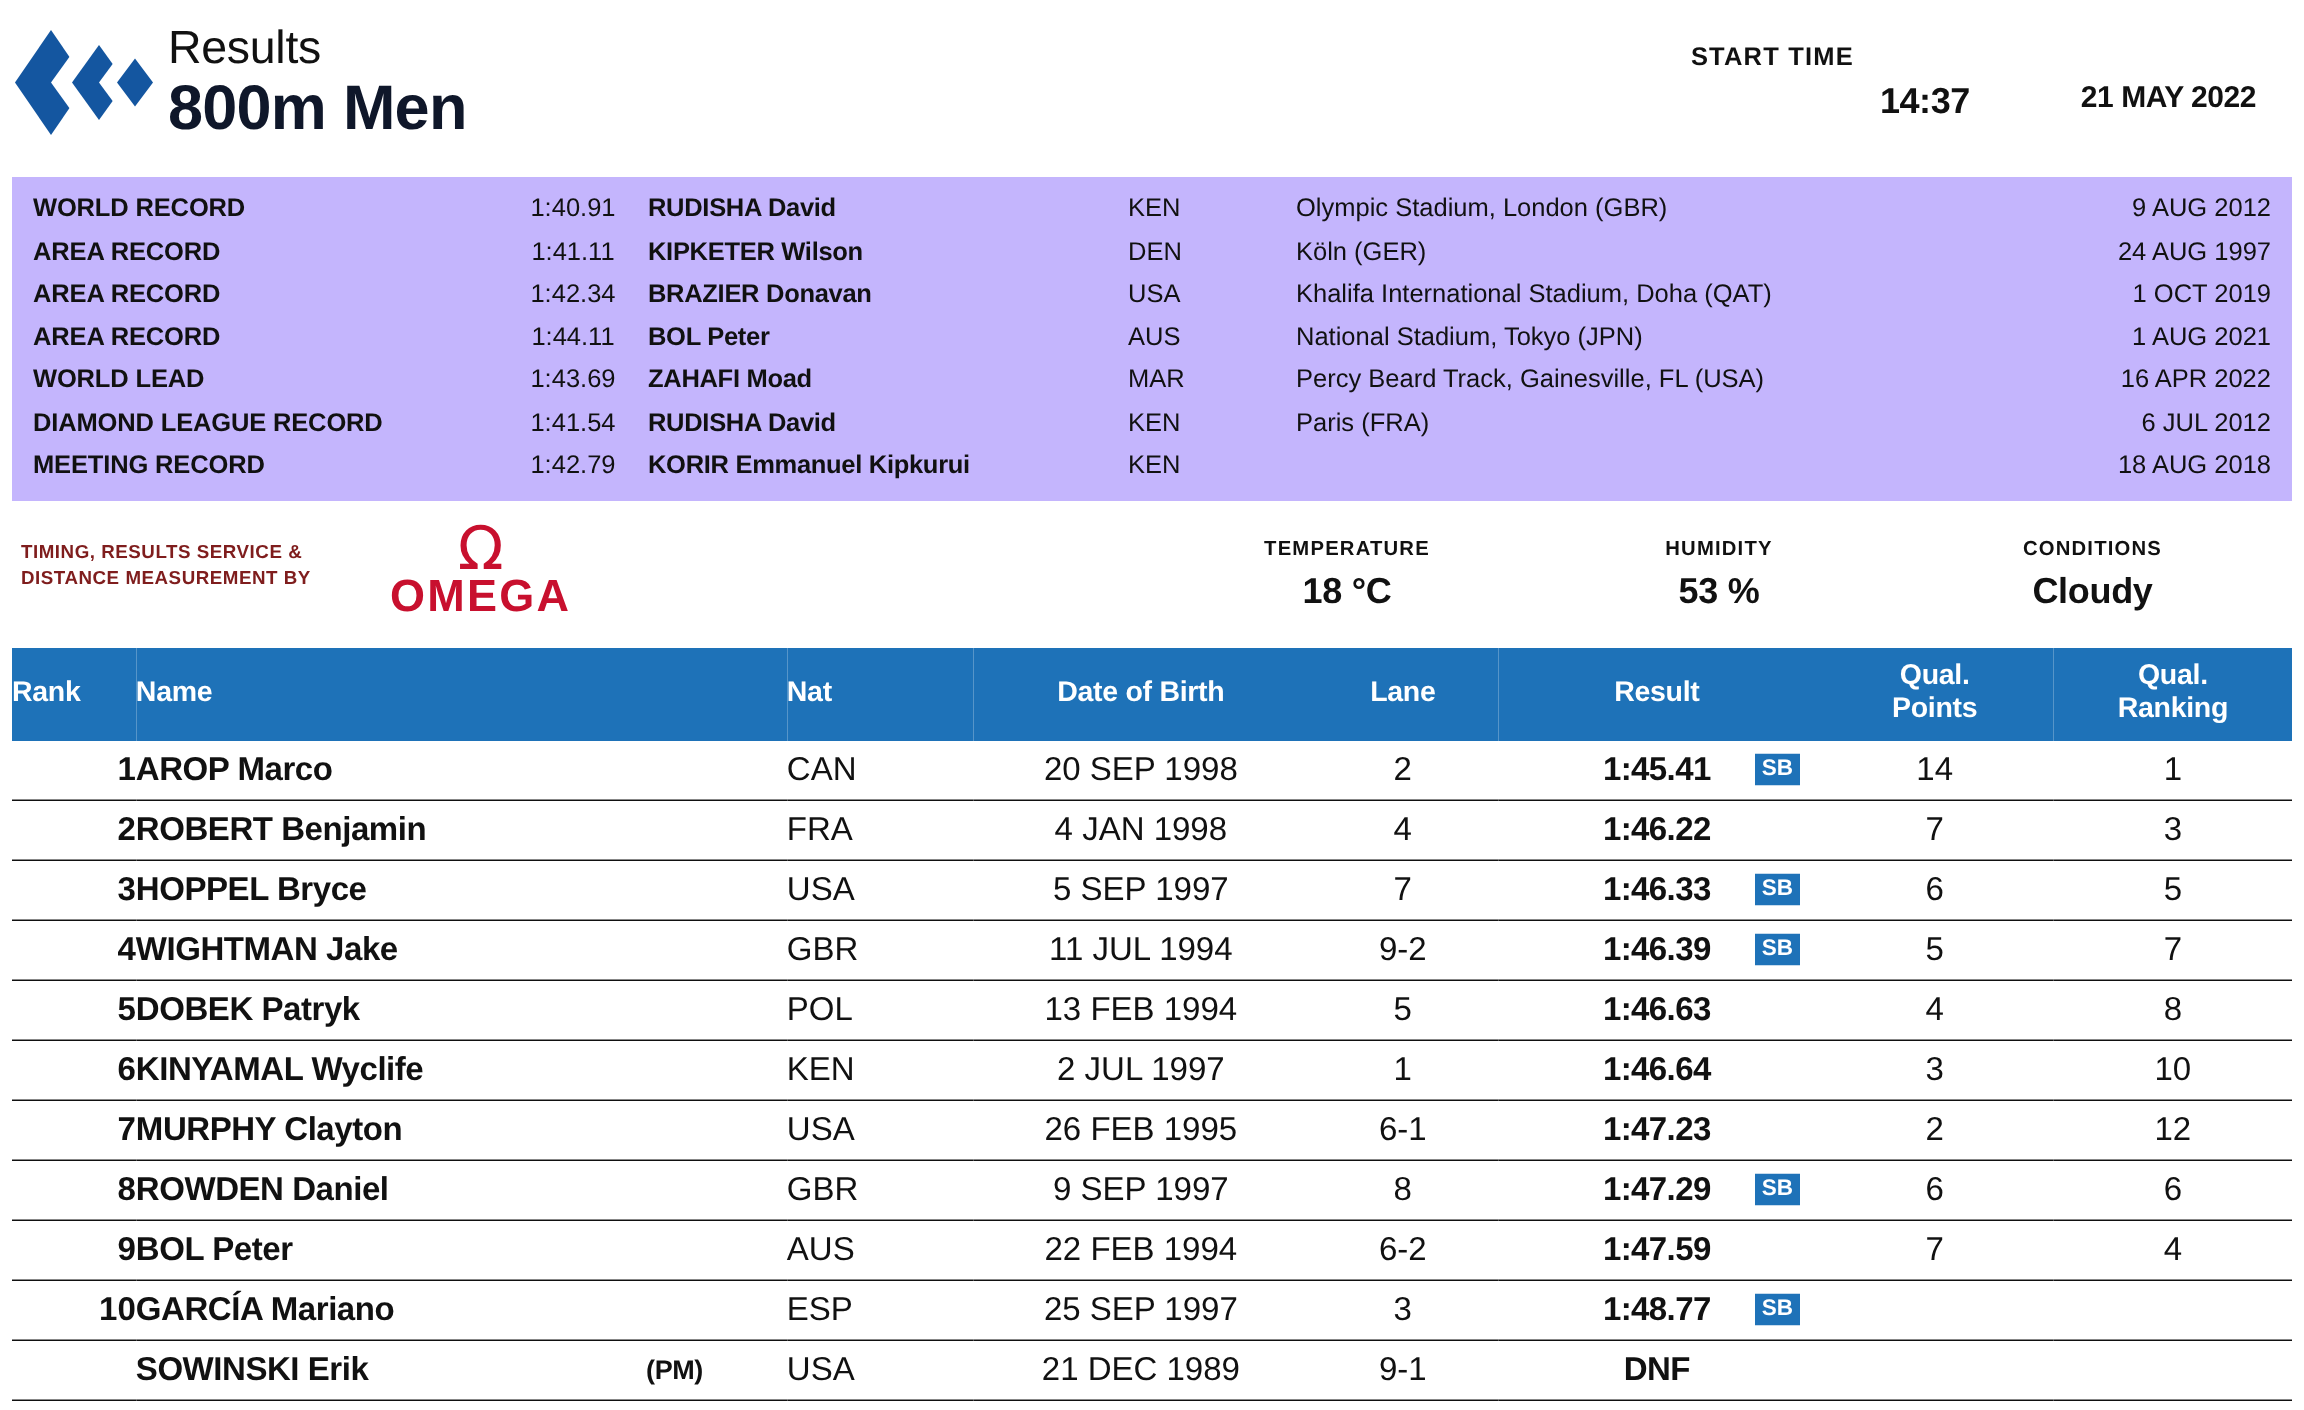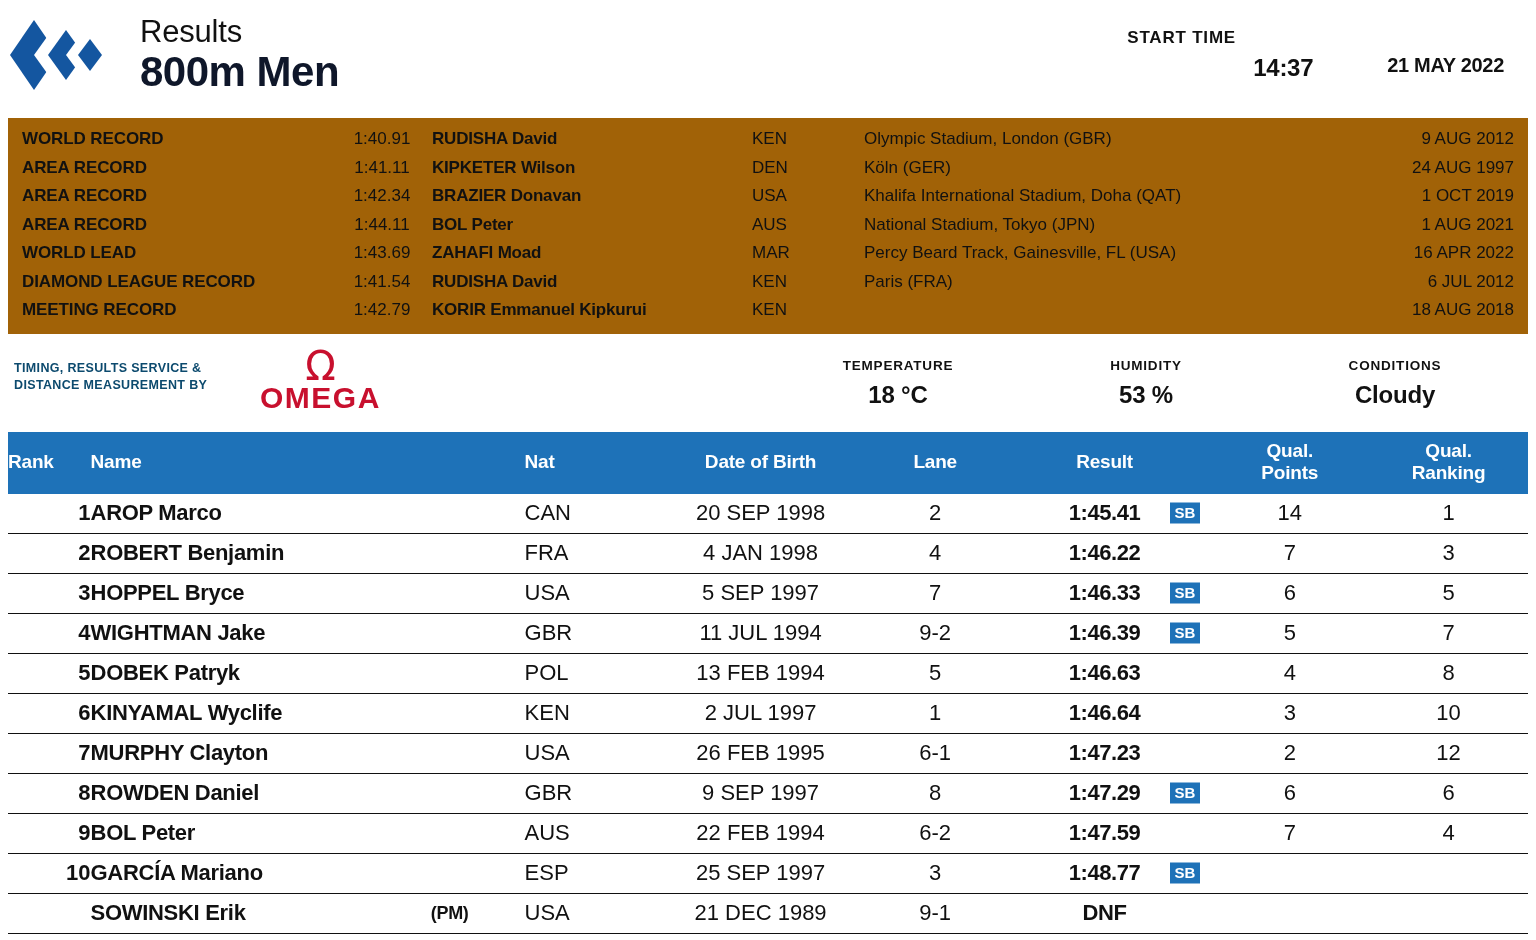--- a/index.html
+++ b/index.html
@@ -30,21 +30,20 @@
     left: 8px;
     top: 12px;
     width: 100px;
     height: 86px;
   }
   .logo-svg { display: block; }
   .title-block {
     position: absolute;
     left: 112px;
     top: 14px;
-    margin-left: 28px;
   }
   .title-results {
     font-size: 31px;
     font-weight: 400;
     line-height: 36px;
     letter-spacing: -0.2px;
     color: #111;
   }
   .title-event {
     font-size: 42px;
@@ -84,21 +83,21 @@
   .start-date {
     font-size: 20px;
     font-weight: bold;
     letter-spacing: -0.3px;
   }
 
   
   .records {
     position: relative;
     margin: 0 8px;
-    background: #a16207;
+    background: #c4b5fd;
     padding: 7px 0 9px 0;
   }
   .rec-row {
     display: flex;
     align-items: baseline;
     font-size: 17px;
     line-height: 28.5px;
     color: #111;
     padding: 0 14px 0 14px;
   }
@@ -139,21 +138,21 @@
     margin: 0 8px;
   }
   .timing-by {
     position: absolute;
     left: 6px;
     top: 26px;
     font-size: 12.5px;
     font-weight: bold;
     letter-spacing: 0.35px;
     line-height: 17px;
-    color: #0c4a6e;
+    color: #7f1d1d;
     width: 230px;
   }
   .omega {
     position: absolute;
     left: 252px;
     top: 14px;
     text-align: center;
     color: #c8102e;
   }
   .omega-sym {

